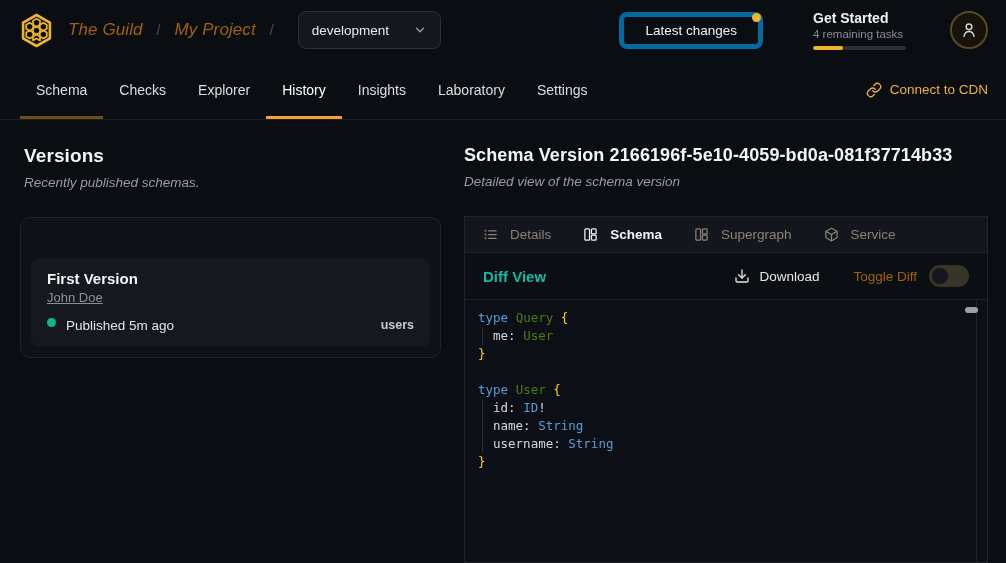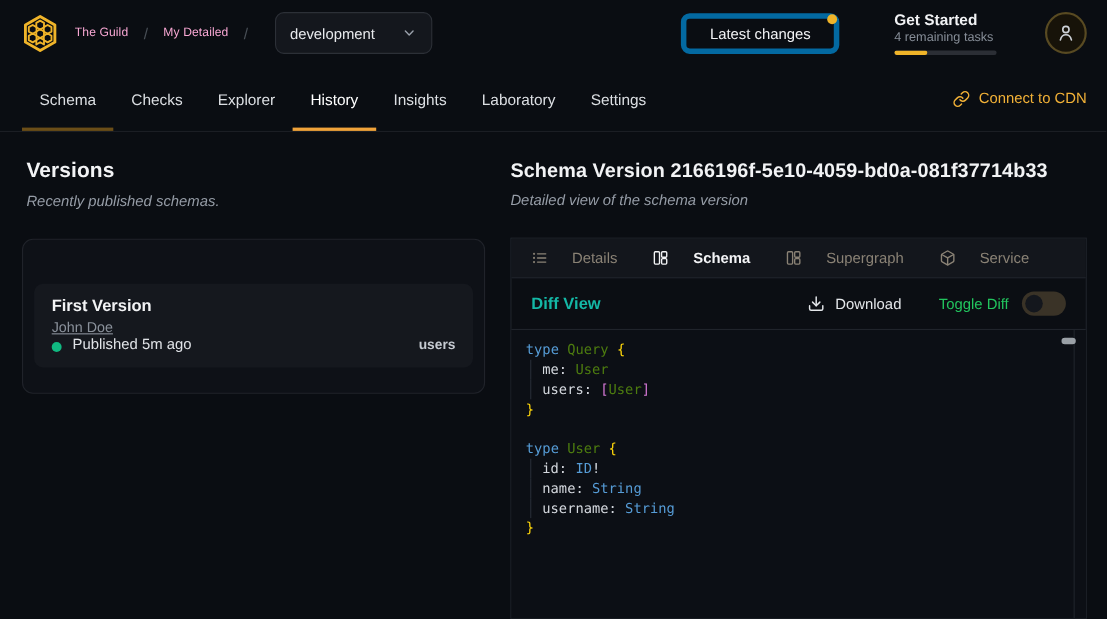--- a/index.html
+++ b/index.html
@@ -8,21 +8,21 @@
     background:#0a0d12;
     color:#e8eaed;
     font-family:"Liberation Sans", sans-serif;
     position:relative;
   }
 
   
   .header { height:60px; display:flex; align-items:center; padding:0 18px; }
   .logo { width:37px; height:37px; flex:0 0 auto; }
   .crumbs { display:flex; align-items:center; margin-left:13px; }
-  .crumb { font-size:11px; color:#f9a8d4; letter-spacing:.1px; }
+  .crumb { font-size:17px; color:#a16207; letter-spacing:.1px;font-style:italic; }
   .crumb-sep { color:#4a5158; margin:0 14px; font-size:14px; }
   .target-select {
     display:flex; align-items:center; gap:24px; margin-left:10px;
     height:38px; padding:0 13px; background:#14171d; border:1px solid #2c3037;
     border-radius:8px; cursor:pointer;
   }
   .target-select .value { font-size:13.5px; color:#e8eaed; }
   .hspacer { flex:1; }
 
   .latest-btn {
@@ -78,48 +78,48 @@
   .versions-card {
     margin-top:27px; height:141px; background:#0e1117; border:1px solid #20232a;
     border-radius:10px; padding:10px;
   }
   .version-item {
     margin-top:30px; background:#15181e; border-radius:8px; padding:12px 16px 14px;
     cursor:pointer;
   }
   .vi-name { font-size:15px; font-weight:bold; color:#f2f3f5; }
   .vi-author { font-size:13px; color:#8a919b; margin-top:3px;text-decoration:underline; }
-  .vi-row { display:flex; align-items:flex-end; }
+  .vi-row { display:flex; align-items:flex-start; margin-top:13px; }
   .vi-dot { width:9px; height:9px; border-radius:50%; background:#10b981; }
   .vi-status { font-size:13.5px; color:#e0e3e7; margin-left:10px; }
   .vi-service { margin-left:auto; font-size:12.5px; font-weight:bold; color:#c6cbd2; }
 
   
   .panel {
     margin-top:27px; flex:1; min-height:0; border:1px solid #20242b;
     display:flex; flex-direction:column; background:#0b0e13;
   }
   .panel-tabs {
     height:36px; flex:0 0 auto; background:#13161c; border-bottom:1px solid #20242b;
     display:flex; align-items:center; padding:0 18px; gap:32px;
   }
-  .ptab { display:flex; align-items:center; gap:22px; font-size:13.5px; color:#8a8275; cursor:pointer;justify-content:flex-end; }
+  .ptab { display:flex; align-items:center; gap:12px; font-size:13.5px; color:#8a8275; cursor:pointer;justify-content:flex-end; }
   .ptab svg { stroke:#8a8275; }
   .ptab.state-active { color:#f3f4f6; font-weight:bold; }
   .ptab.state-active svg { stroke:#f3f4f6; }
 
   .diff-row {
     height:47px; flex:0 0 auto; display:flex; align-items:center;
     padding:0 18px; border-bottom:1px solid #20242b;
   }
   .diff-title { font-size:15px; font-weight:bold; color:#14b8a6; }
   .diff-actions { margin-left:auto; display:flex; align-items:center; }
   .download { display:flex; align-items:center; gap:9px; cursor:pointer; }
   .download-label { font-size:13.5px; color:#e4e7ea; }
-  .toggle-label { font-size:13.5px; color:#22c55e; margin-left:34px; }
+  .toggle-label { font-size:13.5px; color:#a16207; margin-left:34px; }
   .switch {
     margin-left:12px; width:40px; height:22px; border-radius:11px;
     background:#3a3327; position:relative; cursor:pointer; flex:0 0 auto;
   }
   .switch .knob {
     position:absolute; top:3px; left:3px; width:16px; height:16px;
     border-radius:50%; background:#14171d;
   }
 
   .code-area {
@@ -158,21 +158,21 @@
       <path d="M11.7 10.7 l3.5 2 v4 l-3.5 2 l-3.5 -2 v-4 Z"></path>
       <path d="M25.3 10.7 l3.5 2 v4 l-3.5 2 l-3.5 -2 v-4 Z"></path>
       <path d="M11.7 18.5 l3.5 2 v4 l-3.5 2 l-3.5 -2 v-4 Z"></path>
       <path d="M25.3 18.5 l3.5 2 v4 l-3.5 2 l-3.5 -2 v-4 Z"></path>
     </g>
   </svg>
 
   <div class="crumbs">
     <span class="crumb">The Guild</span>
     <span class="crumb-sep">/</span>
-    <span class="crumb">My Detailed</span>
+    <span class="crumb">My Project</span>
     <span class="crumb-sep">/</span>
   </div>
 
   <div class="target-select">
     <span class="value">development</span>
     <svg class="icon" width="14" height="14" viewBox="0 0 24 24" fill="none" stroke="#9aa1ab" stroke-width="2.2" stroke-linecap="round" stroke-linejoin="round">
       <polyline points="6 9 12 15 18 9"></polyline>
     </svg>
   </div>
 
@@ -313,21 +313,20 @@
           <div class="switch">
             <span class="knob"></span>
           </div>
         </div>
       </div>
 
       <div class="code-area">
         <div id="code-block">
             <div class="code-line"><span class="tok-kw">type</span><span class="tok-pl"> </span><span class="tok-ty">Query</span><span class="tok-pl"> </span><span class="tok-b1">{</span></div>
             <div class="code-line"><span class="indent-guide"></span><span class="tok-pl">me</span><span class="tok-pl">: </span><span class="tok-ty">User</span></div>
-            <div class="code-line"><span class="indent-guide"></span><span class="tok-pl">users</span><span class="tok-pl">: </span><span class="tok-b2">[</span><span class="tok-ty">User</span><span class="tok-b2">]</span></div>
             <div class="code-line"><span class="tok-b1">}</span></div>
             <div class="code-line"></div>
             <div class="code-line"><span class="tok-kw">type</span><span class="tok-pl"> </span><span class="tok-ty">User</span><span class="tok-pl"> </span><span class="tok-b1">{</span></div>
             <div class="code-line"><span class="indent-guide"></span><span class="tok-pl">id</span><span class="tok-pl">: </span><span class="tok-bl">ID</span><span class="tok-pl">!</span></div>
             <div class="code-line"><span class="indent-guide"></span><span class="tok-pl">name</span><span class="tok-pl">: </span><span class="tok-bl">String</span></div>
             <div class="code-line"><span class="indent-guide"></span><span class="tok-pl">username</span><span class="tok-pl">: </span><span class="tok-bl">String</span></div>
             <div class="code-line"><span class="tok-b1">}</span></div>
           </div>
         <div class="scroll-track">
           <span class="scroll-thumb"></span>

